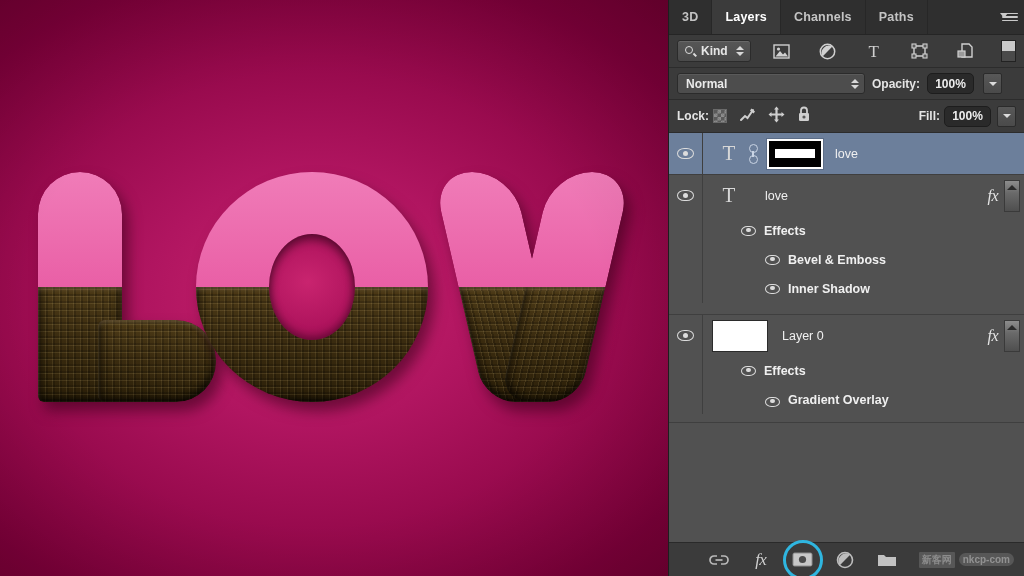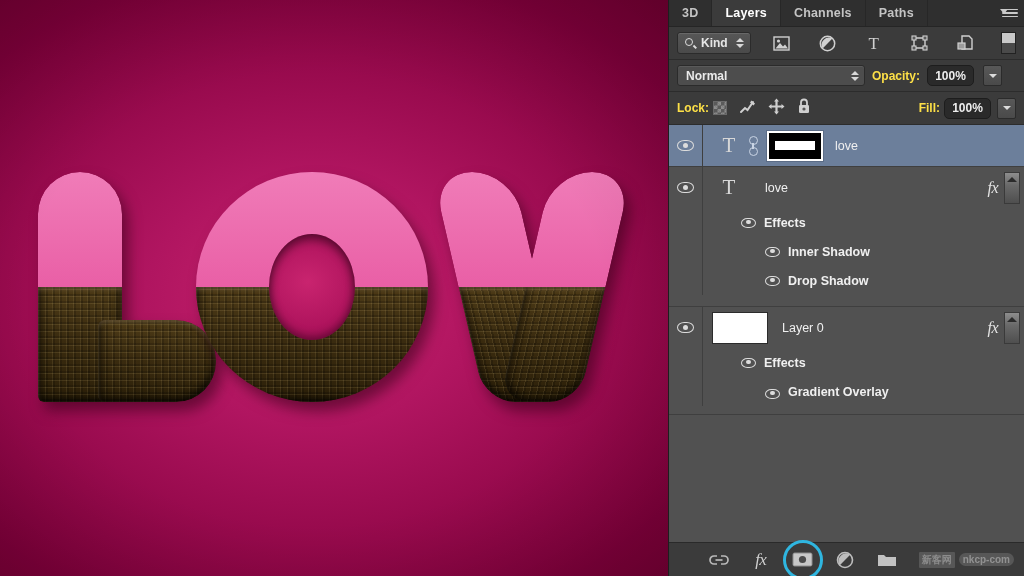--- a/index.html
+++ b/index.html
@@ -39,21 +39,21 @@
   .bevel {
     position:absolute; inset:0; pointer-events:none;
     box-shadow: inset 0 3px 4px rgba(255,220,160,.22), inset 0 -5px 8px rgba(0,0,0,.55),
                 inset 4px 0 7px rgba(0,0,0,.35), inset -4px 0 7px rgba(0,0,0,.35);
   }
 
   
   #panel { width:356px; height:576px; background:#3b3b3b; display:flex; flex-direction:column;
            border-left:1px solid #1e1e1e; }
 
-  .tabstrip { height:27px; background:#2f2f2f; display:flex; align-items:stretch;
+  .tabstrip { height:35px; background:#2f2f2f; display:flex; align-items:stretch;
               border-bottom:1px solid #252525; position:relative; }
   .tab { display:flex; align-items:center; padding:0 13px; font-size:12.5px; color:#c4c4c4;
          font-weight:bold; border-right:1px solid #272727; letter-spacing:.2px; }
   .tab.active { background:#3b3b3b; color:#ffffff; }
   .panelmenu { margin-left:auto; width:30px; display:flex; align-items:center; justify-content:center; }
   .hamb { width:17px; height:11px; position:relative; }
   .hamb i { position:absolute; right:0; height:1.6px; background:#c9c9c9; border-radius:1px; }
   .hamb i:nth-child(1){ top:1px; width:12px; }
   .hamb i:nth-child(2){ top:4.5px; width:16px; }
   .hamb i:nth-child(3){ top:8px;  width:16px; }
@@ -80,21 +80,21 @@
   .toggleswatch { width:15px;height:22px;margin-left:4px;border:1px solid #222;
                   background:linear-gradient(180deg,#c9c9c9 0 48%, #4a4a4a 48% 100%); }
 
   .moderow { height:32px; display:flex; align-items:center; padding:0 8px; gap:7px;
              border-bottom:1px solid #2c2c2c; }
   .blendsel { flex:0 0 188px; height:21px; display:flex; align-items:center; padding:0 5px 0 8px;
               background:#4d4d4d; border:1px solid #2b2b2b; border-radius:3px;
               color:#eaeaea; font-size:12px; font-weight:bold;
               box-shadow:inset 0 1px 0 rgba(255,255,255,.08); }
   .blendsel .lbl { flex:1; }
-  .lbltxt { color:#fde047; font-size:12px; font-weight:bold; }
+  .lbltxt { color:#e5e5e5; font-size:12px; font-weight:bold; }
   .numfield { height:21px; background:#2a2a2a; border:1px solid #1d1d1d; border-radius:5px;
               color:#ededed; font-size:12px; font-weight:bold; display:flex; align-items:center;
               justify-content:center; min-width:47px; padding:0 5px; }
   .smallarrow { width:19px; height:21px; background:linear-gradient(180deg,#585858,#4a4a4a);
                 border:1px solid #2b2b2b; border-radius:2px; margin-left:2px;
                 display:flex; align-items:center; justify-content:center; }
   .smallarrow .t { width:0;height:0;border-left:4px solid transparent;border-right:4px solid transparent;
                    border-top:4.5px solid #dcdcdc; }
 
   .lockrow { height:33px; display:flex; align-items:center; padding:0 8px; gap:4px;
@@ -377,31 +377,31 @@
           <span class="efftext">Effects</span>
         </div>
       </div>
       <div class="effrow">
         <div class="spacer"></div>
         <div style="display:flex;align-items:center;padding-left:62px;">
           <span class="eyesm">
               <i class="o"></i>
               <i class="p"></i>
             </span>
-          <span class="efftext">Inner Shadow</span>
+          <span class="efftext">Bevel &amp; Emboss</span>
         </div>
       </div>
       <div class="effrow">
         <div class="spacer"></div>
         <div style="display:flex;align-items:center;padding-left:62px;">
           <span class="eyesm">
               <i class="o"></i>
               <i class="p"></i>
             </span>
-          <span class="efftext">Drop Shadow</span>
+          <span class="efftext">Inner Shadow</span>
         </div>
       </div>
       <div style="height:11px;"></div>
       <div class="divider"></div>
 
       <div class="lrow">
         <div class="eyecell">
           <span class="eye">
               <i class="o"></i>
               <i class="p"></i>

